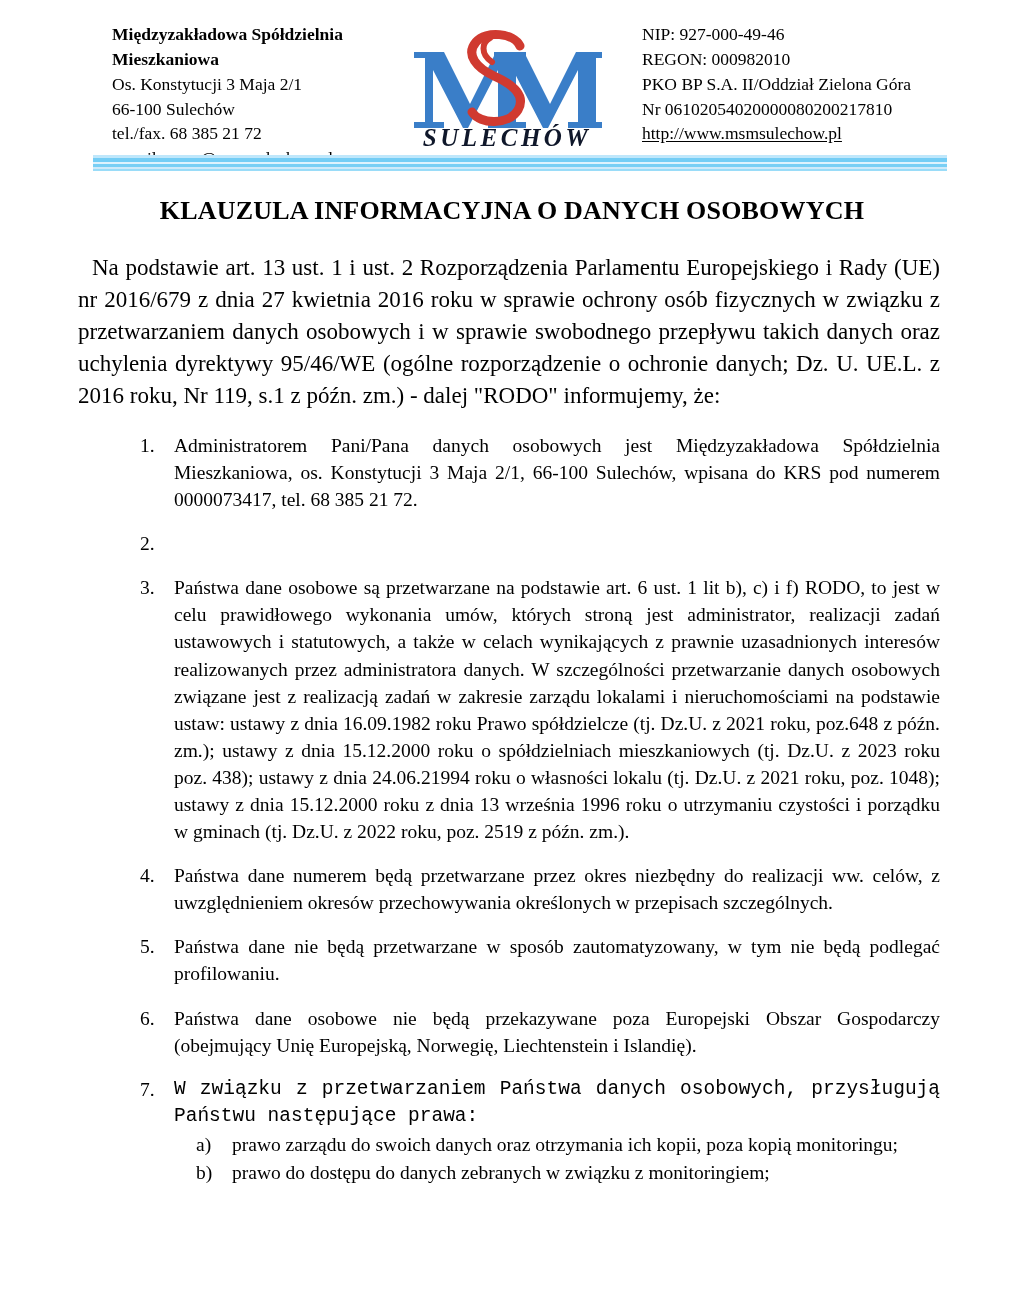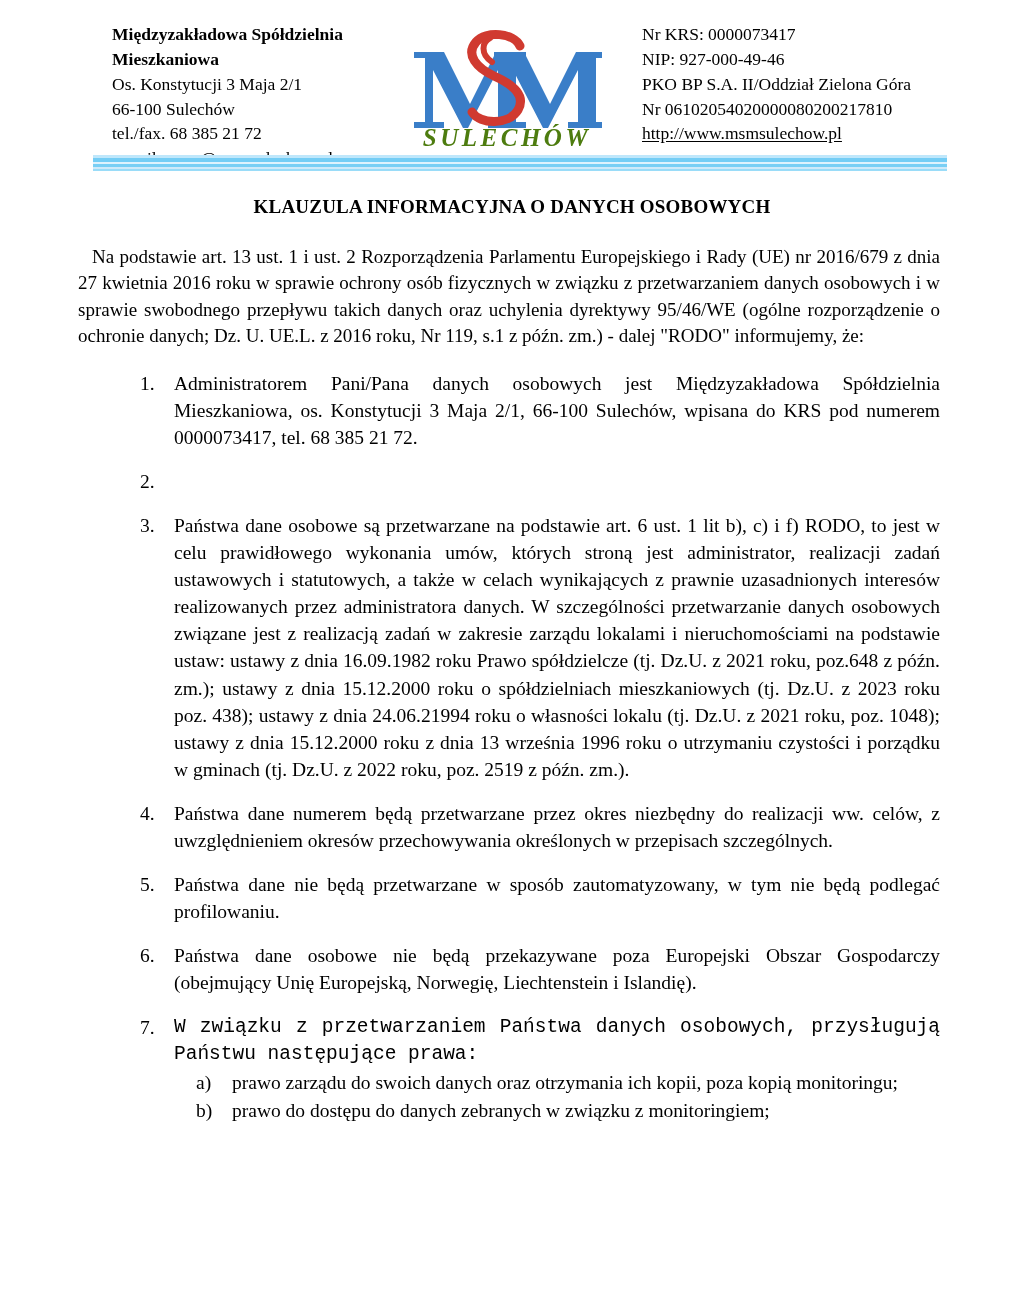--- a/index.html
+++ b/index.html
@@ -71,21 +71,21 @@
     height: 112px;
     display: block;
   }
   .logo-word {
     font-family: "Liberation Serif", "DejaVu Serif", serif;
     font-weight: bold;
     font-style: italic;
     font-size: 25px;
     letter-spacing: 3.5px;
     text-align: center;
-    color: #4d7c0f;
+    color: #0f172a;
     margin-top: -12px;
     padding-left: 10px;
   }
 
   
   .divider {
     position: absolute;
     left: 93px;
     top: 155px;
     width: 854px;
@@ -103,26 +103,26 @@
   .band-f { height: 2px; background: #9adcf8; }
 
   
   .doc-body {
     padding: 26px 78px 0 78px;
     box-sizing: border-box;
   }
   .doc-title {
     text-align: center;
     font-weight: bold;
-    font-size: 19px;
+    font-size: 26px;
     letter-spacing: 0.2px;
     margin: 22px 0 26px 0;
   }
   .intro {
-    font-size: 19px;
+    font-size: 23px;
     line-height: 1.39;
     text-align: justify;
     text-indent: 14px;
     margin: 0 0 20px 0;
     padding-right: 6px;
   }
 
   ol.main-list {
     list-style: none;
     margin: 0;
@@ -204,22 +204,22 @@
         </g>
         <g fill="none" stroke="#d03a30" stroke-width="6" stroke-linecap="round">
           <path d="M88 14 C80 18, 78 30, 90 38"></path>
         </g>
       </svg>
       <div class="logo-word">SULECHÓW</div>
     </div>
   </div>
 
   <div class="lh-col lh-right">
-    <div>Nr KRS: 0000073417</div>
     <div>NIP:  927-000-49-46</div>
+    <div>REGON: 000982010</div>
     <div class="bank-line">PKO BP S.A. II/Oddział Zielona Góra</div>
     <div>Nr 06102054020000080200217810</div>
     <div class="url-line">http://www.msmsulechow.pl</div>
   </div>
 
 </header>
 
 <div class="divider">
   <span class="band band-a"></span>
   <span class="band band-b"></span>

